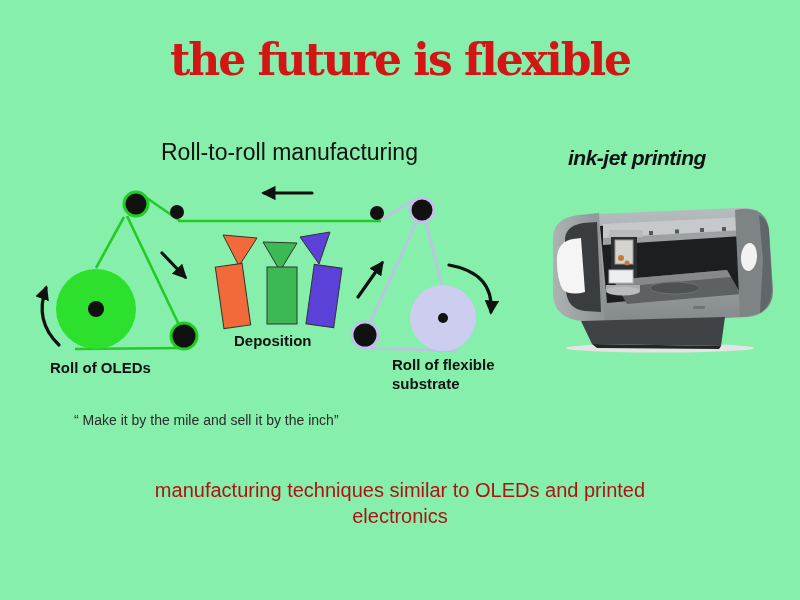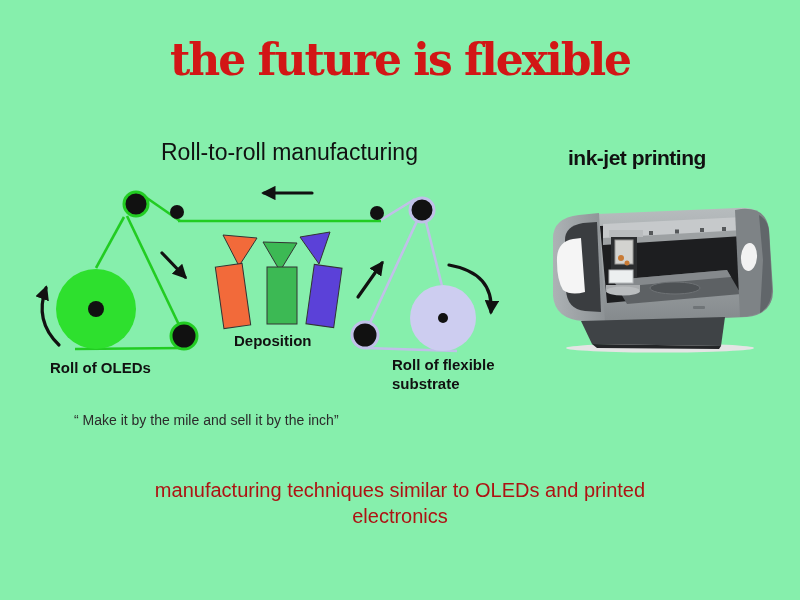--- a/index.html
+++ b/index.html
@@ -5,21 +5,21 @@
   html,body{margin:0;padding:0;background:#fff;}
   .slide{position:relative;width:800px;height:600px;background:#86efac;overflow:hidden;
          font-family:"Liberation Sans",sans-serif;}
   .abs{position:absolute;}
   .title{left:0;top:34px;width:800px;text-align:center;
          font-family:"DejaVu Serif","Liberation Serif",serif;
          font-weight:bold;font-size:44px;letter-spacing:-2px;color:#d21616;}
   .r2r-heading{left:116px;top:139px;font-size:23px;font-weight:normal;color:#111;
                font-family:"Liberation Sans",sans-serif;margin-left:45px;}
   .inkjet-heading{left:568px;top:146px;font-size:21px;font-weight:bold;color:#111;
-                  letter-spacing:-0.5px;font-family:"Liberation Sans",sans-serif;}
+                  letter-spacing:-0.5px;font-family:"Liberation Sans",sans-serif;font-style:italic;}
   .quote{left:74px;top:412px;font-size:14px;color:#2b2b2b;
          font-family:"Liberation Sans",sans-serif;}
   .footer{left:0;top:477px;width:800px;text-align:center;font-size:20px;font-weight:normal;
           color:#ad1313;line-height:26px;font-family:"Liberation Sans",sans-serif;}
   .dlabel{font:bold 15px "Liberation Sans",sans-serif;fill:#111;}
 </style>
 </head>
 <body>
 
 <div class="slide">

